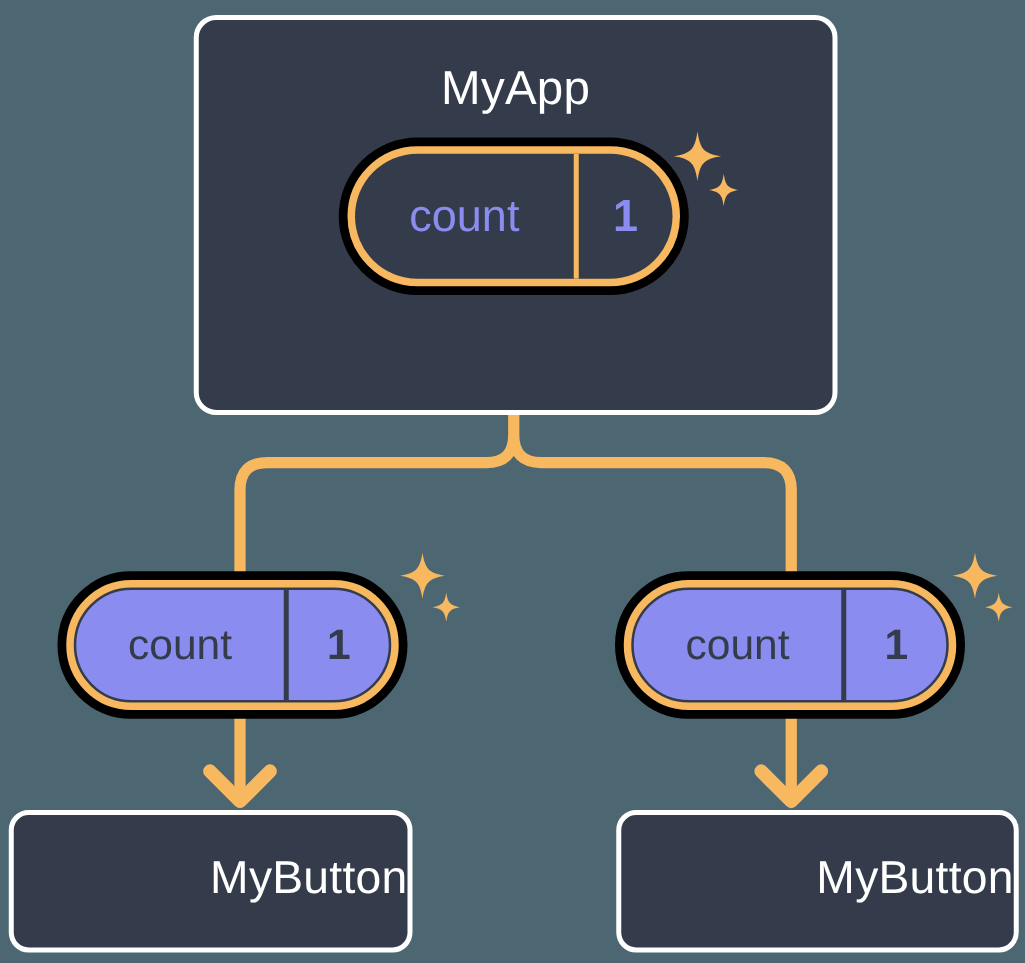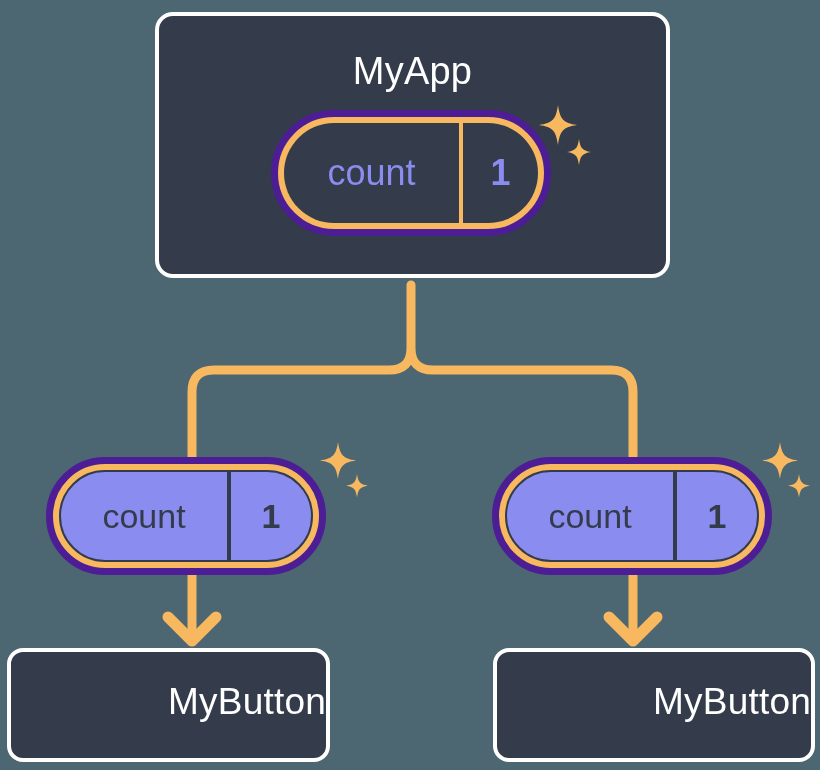--- a/index.html
+++ b/index.html
@@ -35,21 +35,21 @@
     position: absolute;
     box-sizing: border-box;
     background: #343c4b;
     border: 4px solid #ffffff;
     border-radius: 16px;
   }
   .compbox.app {
     left: 155px;
     top: 12px;
     width: 515px;
-    height: 266px;
+    height: 320px;
     border-radius: 18px;
   }
   .compbox.btn-left {
     left: 7px;
     top: 648px;
     width: 323px;
     height: 114px;
   }
   .compbox.btn-right {
     left: 493px;
@@ -79,21 +79,21 @@
     text-align: right;
   }
 
   
   .pill {
     position: absolute;
     box-sizing: border-box;
     display: flex;
     align-items: stretch;
     border-radius: 999px;
-    border: 7px solid #4c1d95;
+    border: 7px solid #000000;
     background: #f7b860;
     padding: 6px;
   }
   .pill-inner {
     display: flex;
     align-items: stretch;
     flex: 1 1 auto;
     border-radius: 999px;
     overflow: hidden;
   }

